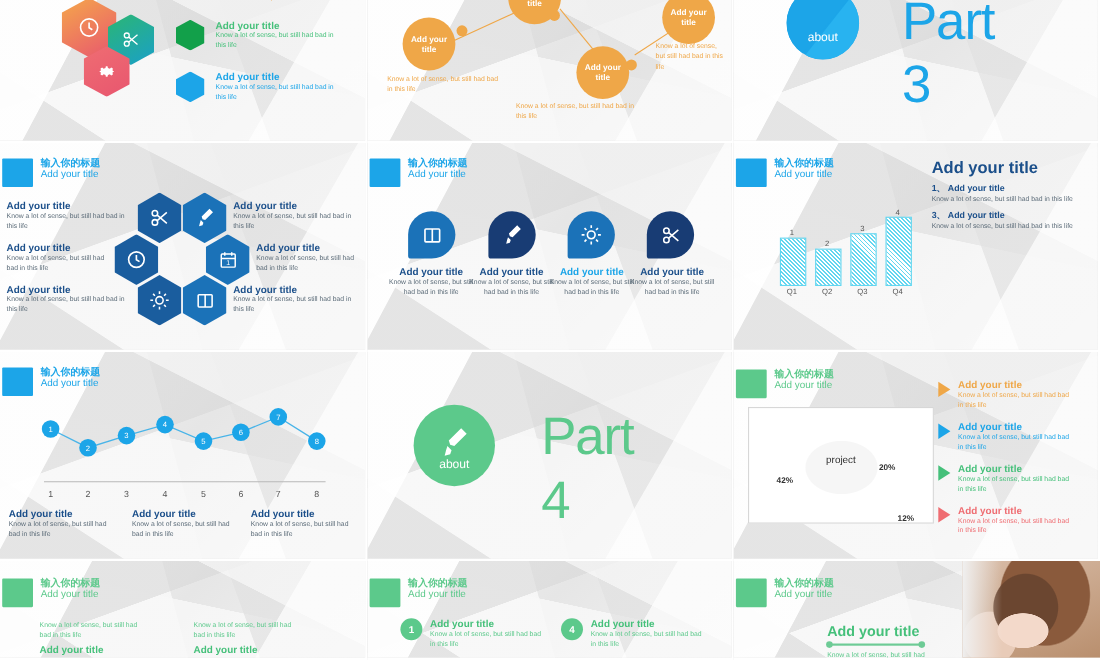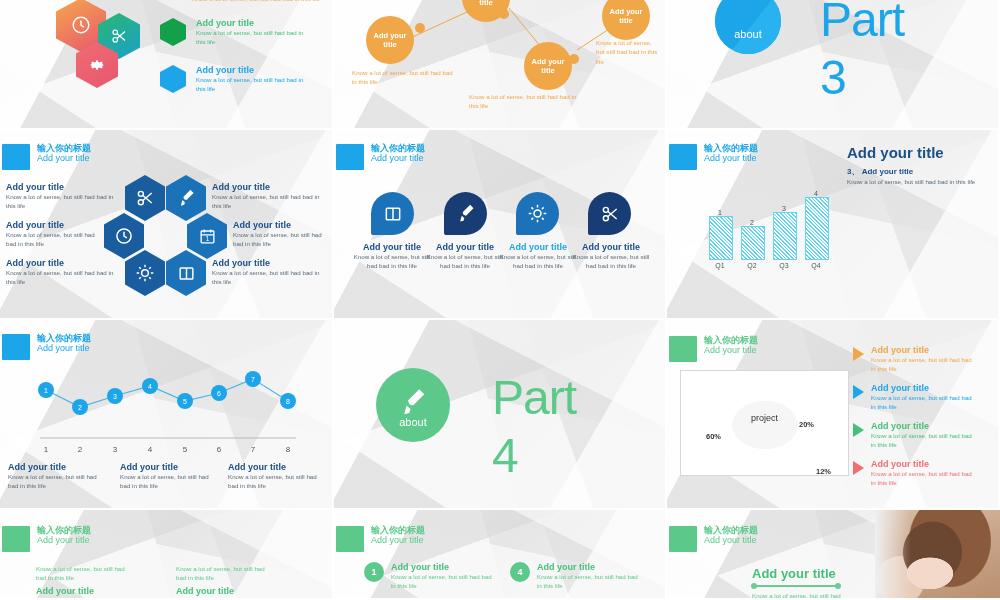--- a/index.html
+++ b/index.html
@@ -304,20 +304,24 @@
       <div style="position:relative;height:12px;">
         <div class="sm t-gray" style="position:absolute;left:8px;width:22px;text-align:center;top:2px;">Q1</div>
         <div class="sm t-gray" style="position:absolute;left:40px;width:22px;text-align:center;top:2px;">Q2</div>
         <div class="sm t-gray" style="position:absolute;left:72px;width:22px;text-align:center;top:2px;">Q3</div>
         <div class="sm t-gray" style="position:absolute;left:104px;width:22px;text-align:center;top:2px;">Q4</div>
       </div>
     </div>
 
     <div class="c" style="left:180px;top:14px;width:148px;">
       <div style="font-size:15px;font-weight:bold;color:#1b4f8a;margin-bottom:5px;">Add your title</div>
+      <div style="margin-bottom:4px;">
+        <div style="font-size:8px;font-weight:bold;color:#1b4f8a;"><span>1、</span> <span>Add your title</span></div>
+        <div class="bdy-b">Know a lot of sense, but still had bad in this life</div>
+      </div>
       <div style="margin-bottom:4px;">
         <div style="font-size:8px;font-weight:bold;color:#1b4f8a;"><span>3、</span> <span>Add your title</span></div>
         <div class="bdy-b">Know a lot of sense, but still had bad in this life</div>
       </div>
     </div>
   </div>
 
   <div class="slide">
     <div class="poly"></div>
     <div class="hdr" style="left:2px;top:14px;">
@@ -391,21 +395,21 @@
     <div class="poly"></div>
     <div class="hdr" style="left:2px;top:16px;">
       <div class="sq" style="background:#5cc98b;"></div>
       <div class="tx">
         <div class="cn t-green2">输入你的标题</div>
         <div class="en t-green2">Add your title</div>
       </div>
     </div>
 
     <div class="c pbox" style="left:13px;top:50px;width:167px;height:104px;">
-      <div class="pct" style="position:absolute;left:25px;top:20px;">60%</div>
+      <div class="pct" style="position:absolute;left:25px;top:20px;">42%</div>
       <div class="pct" style="position:absolute;left:118px;top:8px;">20%</div>
       <div class="pct" style="position:absolute;left:135px;top:55px;">12%</div>
       <div style="position:absolute;left:0;right:0;top:42px;text-align:center;font-size:9px;color:#333;">project</div>
       <div style="position:absolute;left:46px;top:26px;width:76px;height:56px;border-radius:50%;background:radial-gradient(ellipse at center, rgba(0,0,0,.035) 0 60%, rgba(0,0,0,0) 62%);"></div>
     </div>
     <div class="c pct" style="left:64px;top:154px;">35%</div>
 
     <div class="c" style="left:186px;top:25px;display:flex;">
       <div class="tri" style="border-left-color:#efa748;margin-top:2px;"></div>
       <div style="margin-left:7px;width:105px;">

